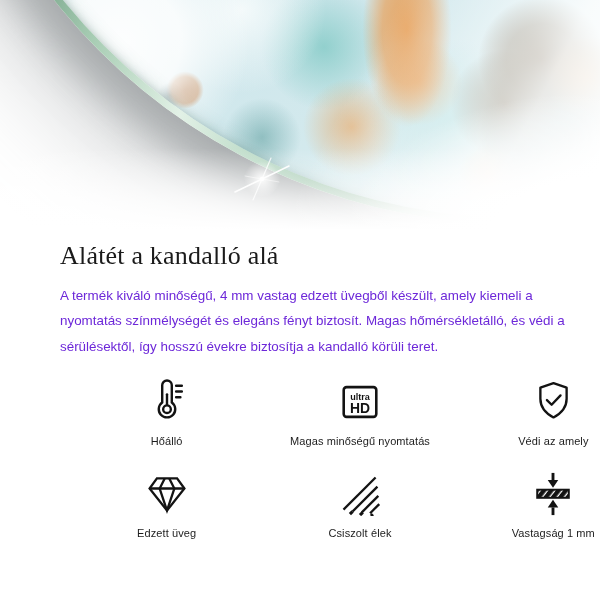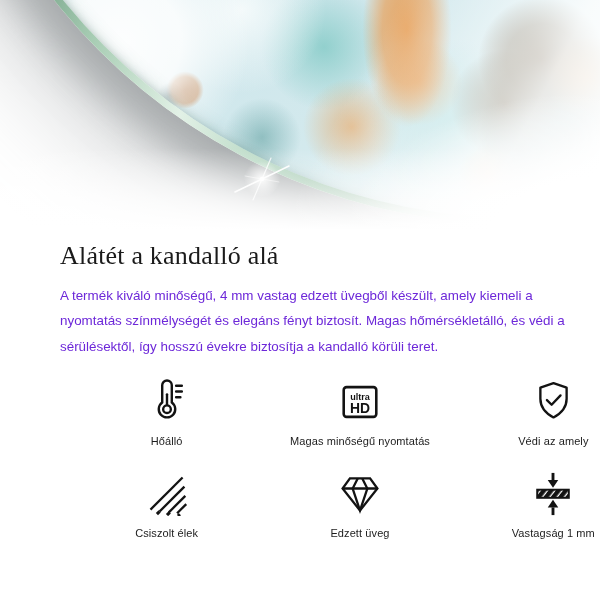--- a/index.html
+++ b/index.html
@@ -119,42 +119,42 @@
         <svg class="fi" width="45" height="45" viewBox="0 0 48 48" stroke-linecap="round" stroke-linejoin="round">
           <path d="M24 4.5 L38 9.2 V21 C38 30.2 32.2 36.6 24 41 C15.8 36.6 10 30.2 10 21 V9.2 Z"></path>
           <path d="M17 22.5 L22 27.5 L31.5 17.5"></path>
         </svg>
       </div>
       <div class="label">Védi az amely</div>
     </div>
 
     <div class="feature">
       <div class="icon-wrap">
+        <svg class="fi" width="48" height="44" viewBox="0 0 48 48" stroke-width="2.3" stroke-linejoin="miter">
+          <path d="M13 7 H35 L43 18 L24 42 L5 18 Z"></path>
+          <path d="M5 18 H43"></path>
+          <path d="M21.5 7 L16 18 L24 42 L32 18 L26.5 7"></path>
+        </svg>
+      </div>
+      <div class="label">Edzett üveg</div>
+    </div>
+
+    <div class="feature">
+      <div class="icon-wrap">
         <svg class="fi" width="46" height="44" viewBox="0 0 48 48" stroke-width="4.6" stroke-linecap="butt">
           <path d="M6 41 L41 6"></path>
           <path d="M16 43 L43 16"></path>
           <path d="M26 44 L44 26"></path>
           <path d="M35 45 L45 35"></path>
           <path d="M13 46 L16 43" stroke-width="3.4"></path>
           <path d="M24 47 L27 44" stroke-width="3.4"></path>
           <path d="M36 48 L38 46" stroke-width="3.4"></path>
         </svg>
       </div>
       <div class="label">Csiszolt élek</div>
-    </div>
-
-    <div class="feature">
-      <div class="icon-wrap">
-        <svg class="fi" width="48" height="44" viewBox="0 0 48 48" stroke-width="2.3" stroke-linejoin="miter">
-          <path d="M13 7 H35 L43 18 L24 42 L5 18 Z"></path>
-          <path d="M5 18 H43"></path>
-          <path d="M21.5 7 L16 18 L24 42 L32 18 L26.5 7"></path>
-        </svg>
-      </div>
-      <div class="label">Edzett üveg</div>
     </div>
 
     <div class="feature">
       <div class="icon-wrap">
         <svg class="fi" width="46" height="46" viewBox="0 0 48 48">
           <defs>
             <pattern id="hatchp" patternUnits="userSpaceOnUse" width="6" height="10" patternTransform="rotate(38 24 24)">
               <rect x="0" y="-1" width="3.4" height="12" fill="#131313"></rect>
             </pattern>
           </defs>

